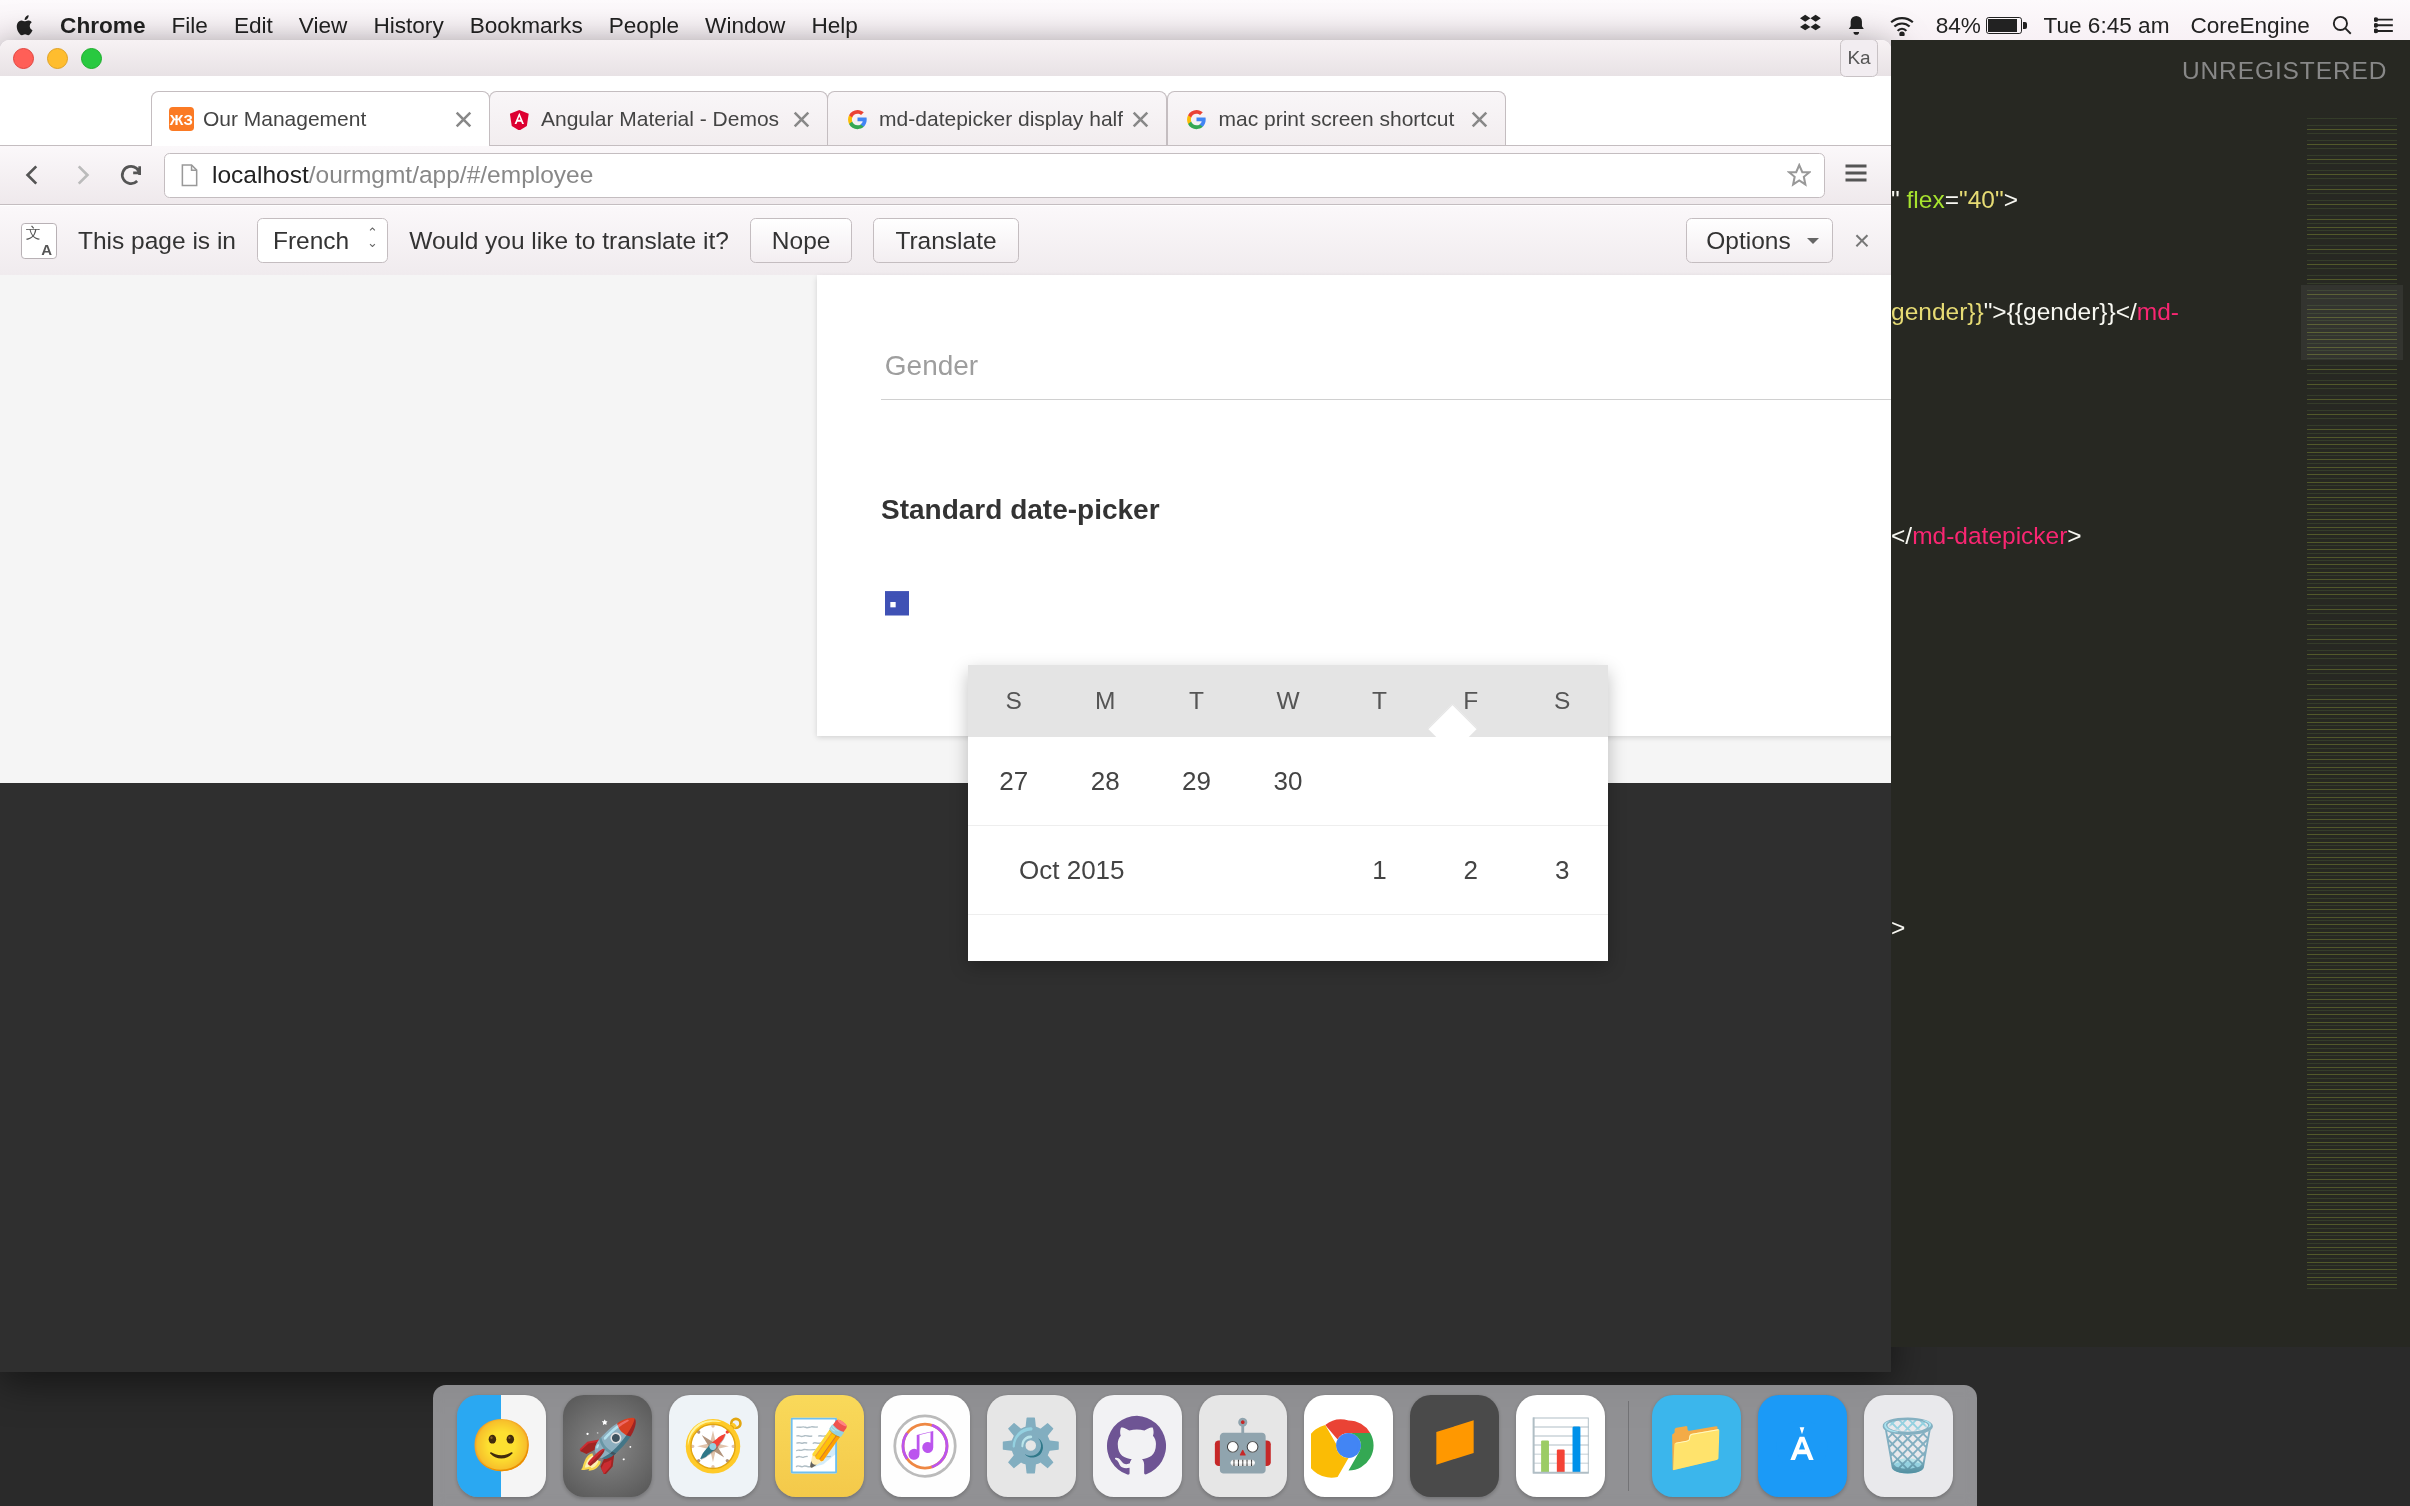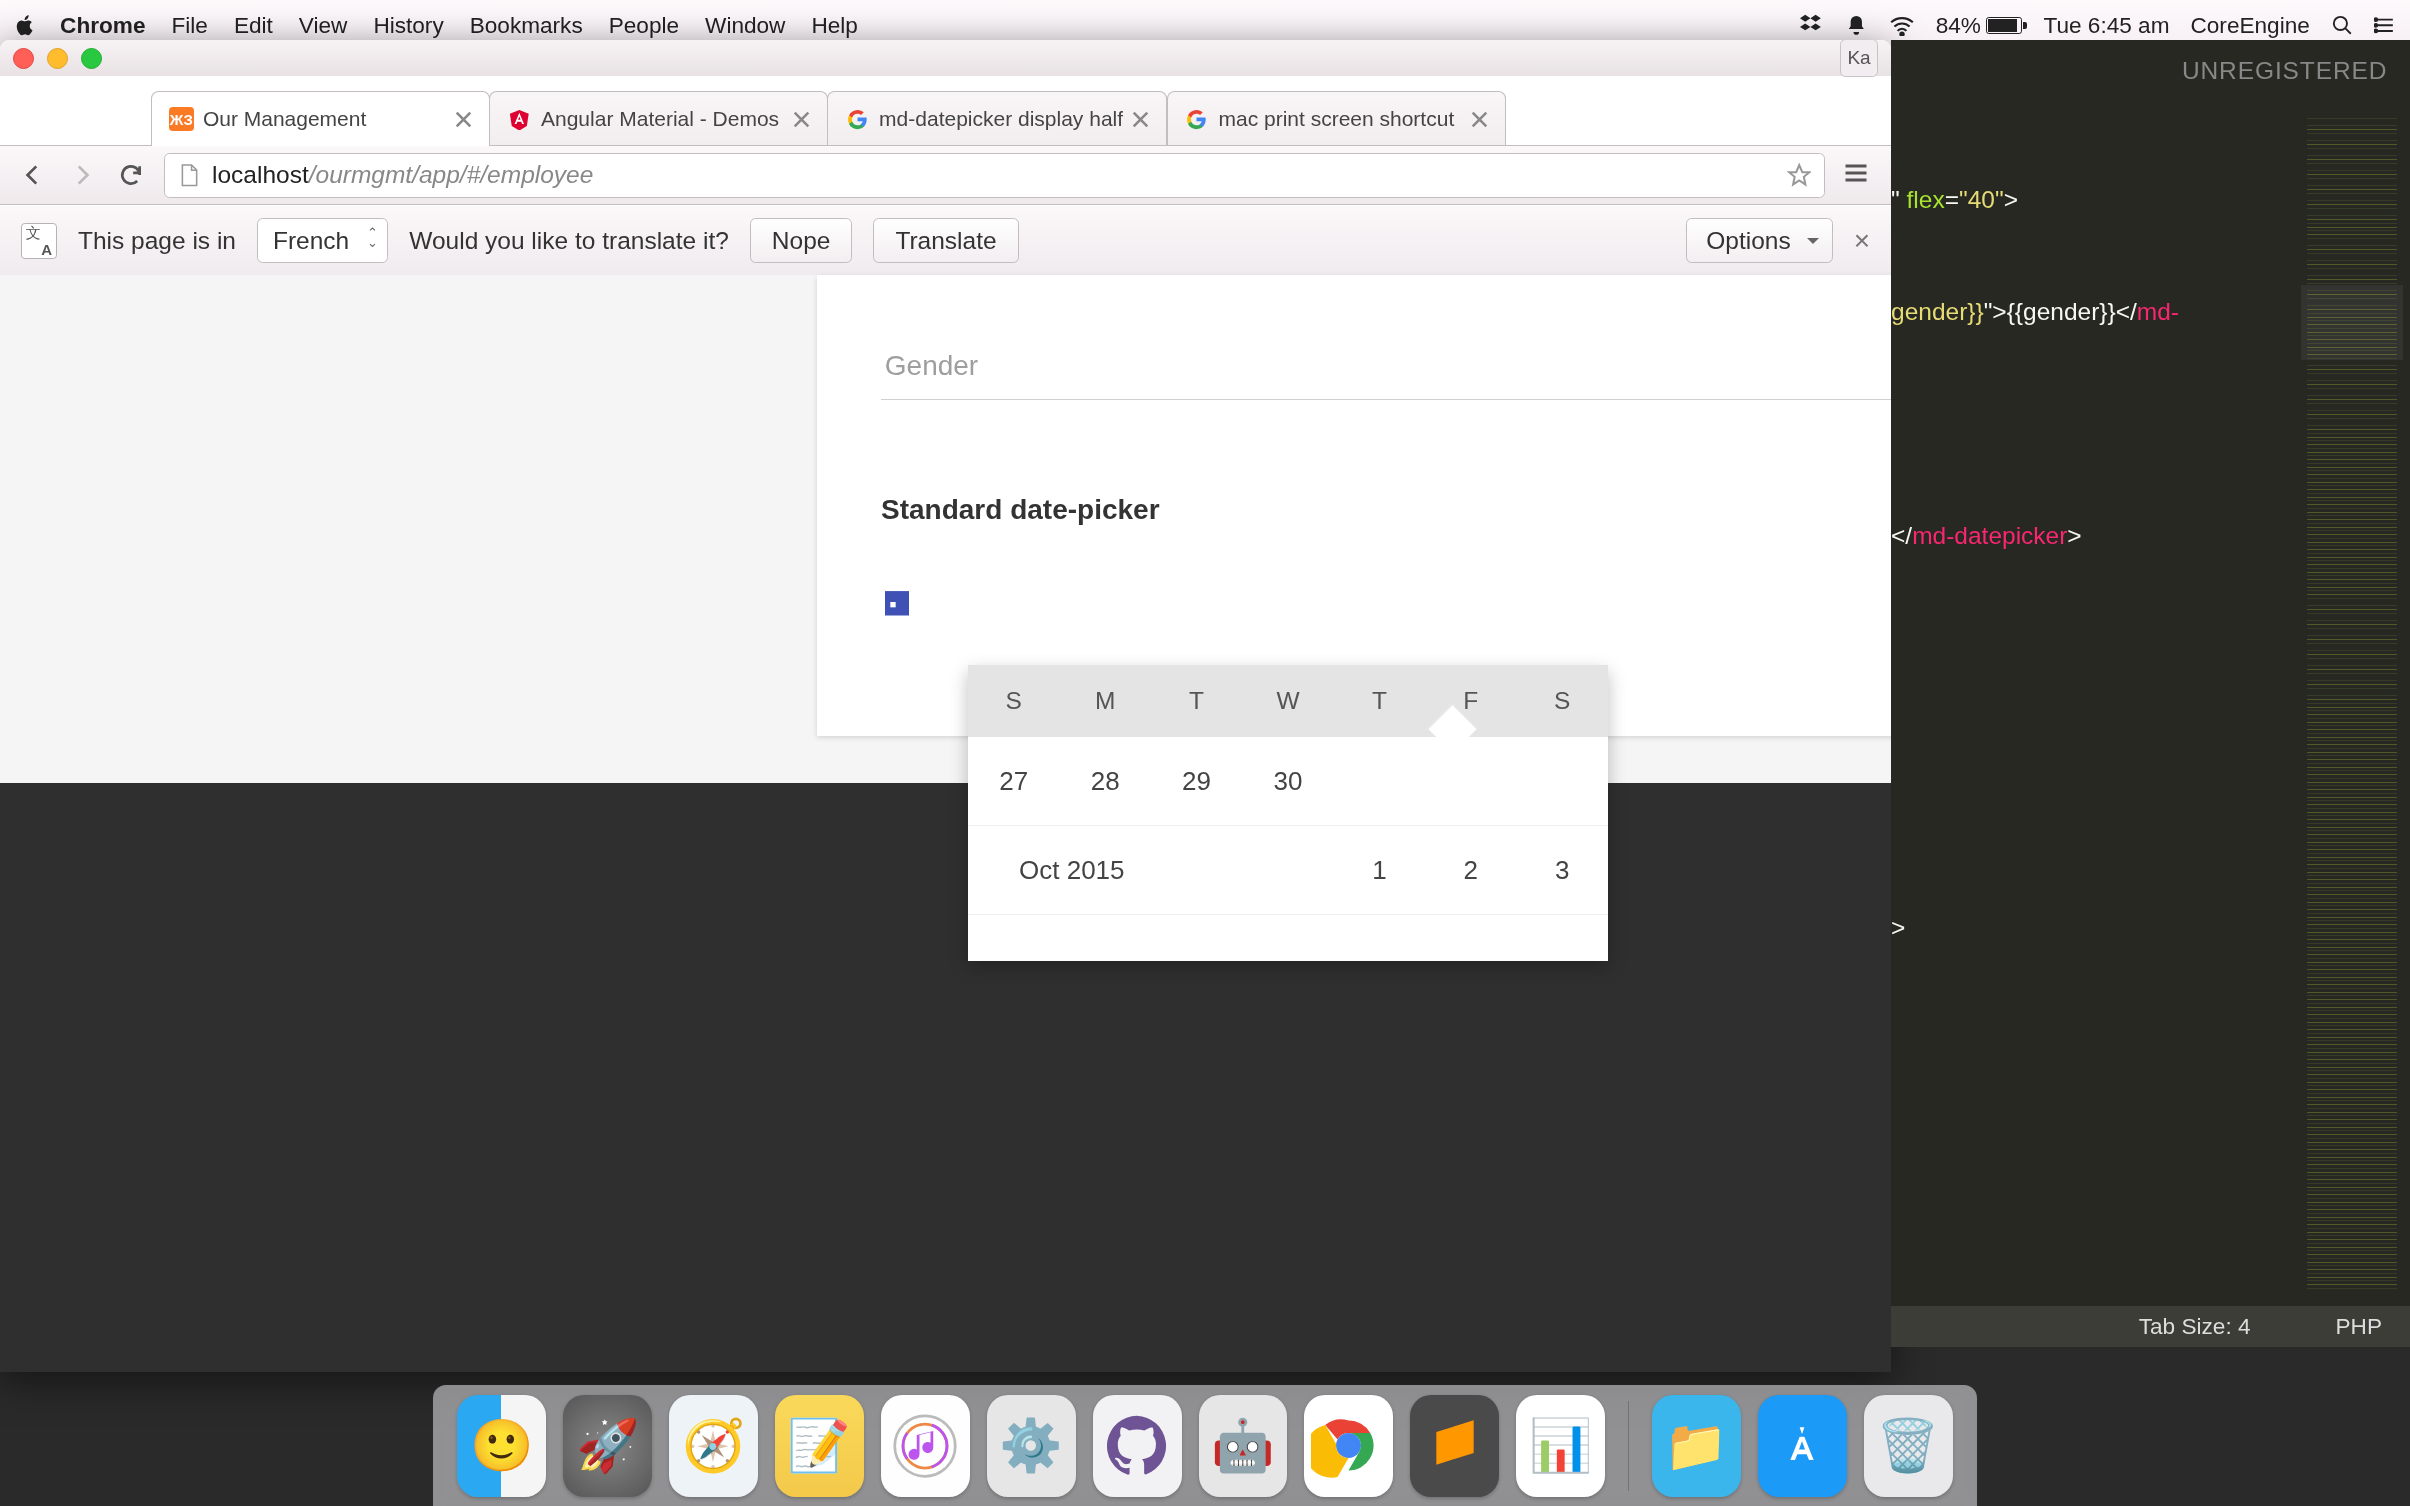--- a/index.html
+++ b/index.html
@@ -34,21 +34,21 @@
 .tab .favicon { width: 24.5px; height: 24.5px; display: flex; align-items: center; justify-content: center; }
 .tab .tab-title { flex: 1; white-space: nowrap; overflow: hidden; text-overflow: ellipsis; }
 .tab .tab-close { width: 17px; height: 17px; color: #888; }
 .tab.active { background: #fff; z-index: 2; }
 
 .toolbar { position: absolute; top: 105px; left: 0; right: 0; height: 60px; background: linear-gradient(#fbf8fa,#efe9ec); border-top: 0.9px solid #c4bdc0; border-bottom: 0.9px solid #c4bdc0; display: flex; align-items: center; padding: 0 17px; gap: 17px; }
 .toolbar .nav-btn { width: 32px; height: 32px; display: flex; align-items: center; justify-content: center; color: #555; }
 .toolbar .nav-btn.disabled { color: #bbb; }
 .omnibox { flex: 1; height: 45px; background: #fff; border: 0.9px solid #c4bdc0; border-radius: 5.6px; display: flex; align-items: center; padding: 0 13px; font-size: 24.5px; color: #222; }
 .omnibox .url-host { color: #222; }
-.omnibox .url-path { color: #888; font-style: italic; }
+.omnibox .url-path { color: #888; }
 .omnibox .star { margin-left: auto; color: #999; }
 .toolbar .hamburger { width: 32px; height: 32px; }
 
 .translate-bar { position: absolute; top: 166px; left: 0; right: 0; height: 70px; background: linear-gradient(#fbf8fa,#f0ebee); border-bottom: 0.9px solid #c4bdc0; display: flex; align-items: center; padding: 0 21px; gap: 21px; font-size: 24.5px; color: #333; }
 .translate-bar .lang-select { height: 45px; padding: 0 38px 0 15px; background: #fff; border: 0.9px solid #c4bdc0; border-radius: 5.6px; display: flex; align-items: center; position: relative; }
 .translate-bar .lang-select::after { content: "⌃\A⌄"; white-space: pre; position: absolute; right: 9.4px; font-size: 13px; line-height: 9.4px; color: #666; top: 9.4px; }
 .translate-bar .btn { height: 45px; padding: 0 21px; background: linear-gradient(#fff,#f3eef1); border: 0.9px solid #c4bdc0; border-radius: 5.6px; display: flex; align-items: center; }
 .translate-bar .right { margin-left: auto; display: flex; align-items: center; gap: 21px; }
 .translate-bar .options { height: 45px; padding: 0 41px 0 19px; border: 0.9px solid #c4bdc0; border-radius: 5.6px; background: linear-gradient(#fff,#f3eef1); position: relative; display:flex; align-items:center;}
 .translate-bar .options::after { content: ""; position: absolute; right: 13px; top: 19px; border: 6.6px solid transparent; border-top-color: #666; }
@@ -348,25 +348,20 @@
 
 
 <span class="tok-punc">&lt;/</span><span class="tok-tag">md-datepicker</span><span class="tok-punc">&gt;</span>
 
 
 
 
 
 
 <span class="tok-punc">&gt;</span></div>
-  <div class="status">
-    <span class="spacer"></span>
-    <span class="item">Tab Size: 4</span>
-    <span class="item">PHP</span>
-  </div>
 </div>
 
 <div class="dock">
   <div class="dock-icon di-finder" title="Finder">🙂</div>
   <div class="dock-icon di-launchpad" title="Launchpad">🚀</div>
   <div class="dock-icon di-safari" title="Safari">🧭</div>
   <div class="dock-icon di-notes" title="Notes">📝</div>
   <div class="dock-icon di-itunes" title="iTunes">
       <svg width="66" height="66" viewBox="0 0 24 24">
         <circle cx="12" cy="12" r="11" fill="#fff" stroke="#bbb"></circle>

